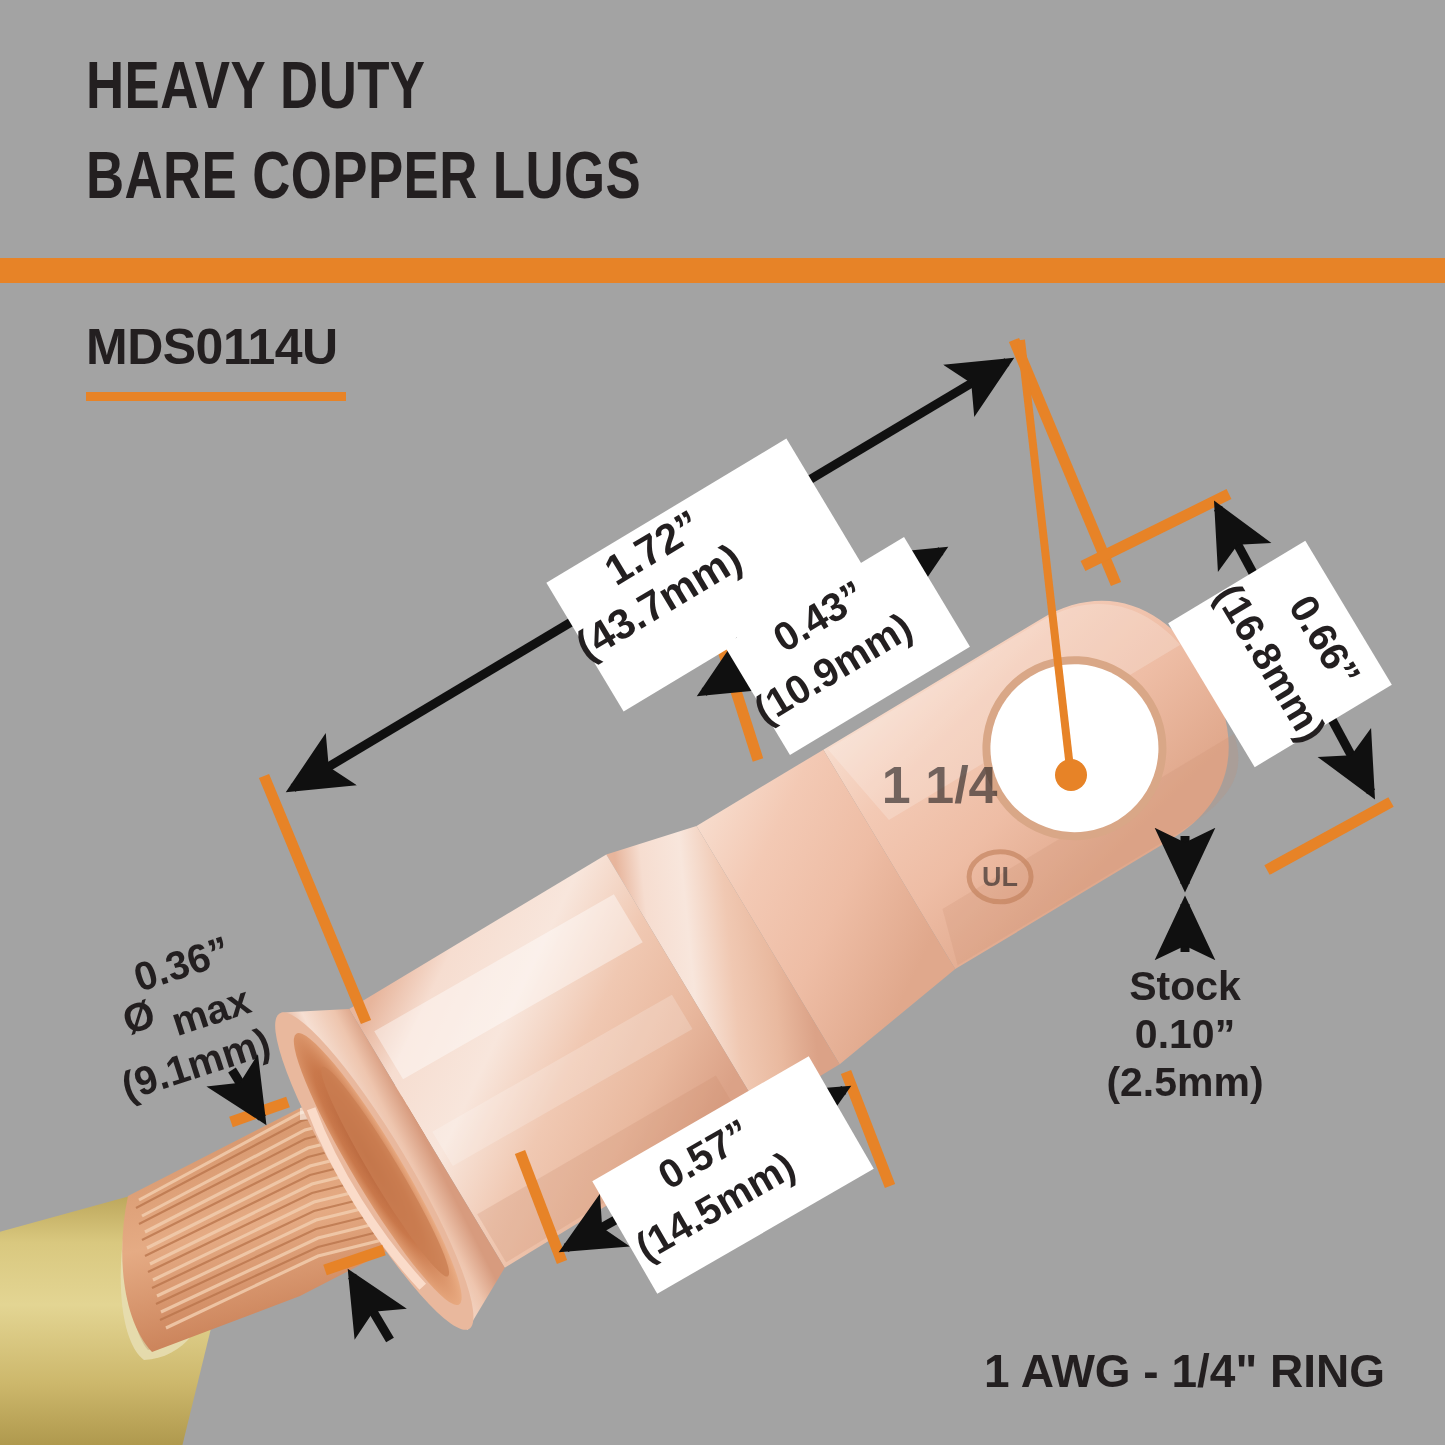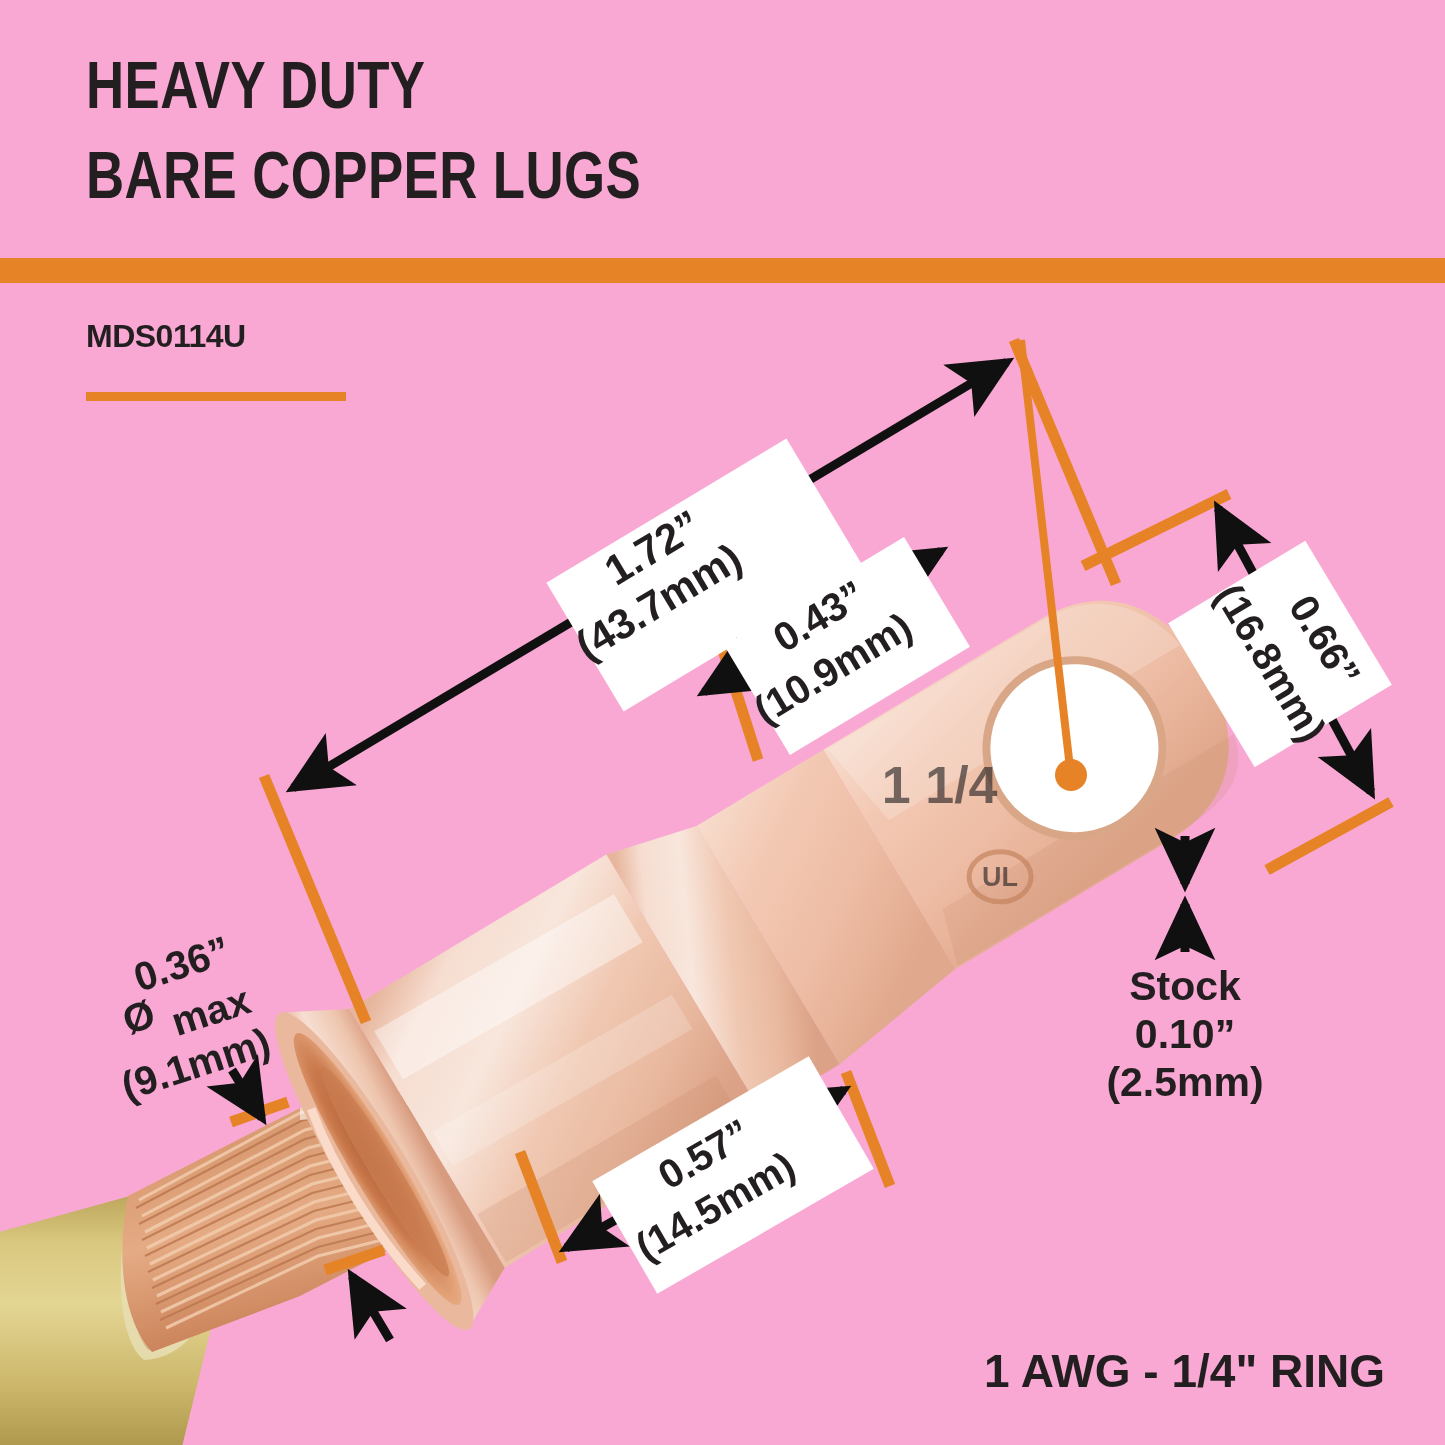--- a/index.html
+++ b/index.html
@@ -8,21 +8,21 @@
     background: #ffffff;
   }
   body {
     font-family: "Liberation Sans", sans-serif;
     -webkit-font-smoothing: antialiased;
   }
   #page {
     position: relative;
     width: 1445px;
     height: 1445px;
-    background: #f9a8d4;
+    background: #a3a3a3;
     overflow: hidden;
   }
 
   
   #header {
     position: absolute;
     left: 0; top: 0;
     width: 1445px;
     height: 258px;
   }
@@ -48,21 +48,21 @@
     width: 1445px;
     height: 25px;
     background: #e78327;
   }
 
   
   #part-number {
     position: absolute;
     left: 86px;
     top: 318px;
-    font-size: 32px;
+    font-size: 50px;
     font-weight: bold;
     color: #231f20;
     letter-spacing: -0.5px;
     white-space: nowrap;
   }
   #part-underline {
     position: absolute;
     left: 86px;
     top: 392px;
     width: 260px;

